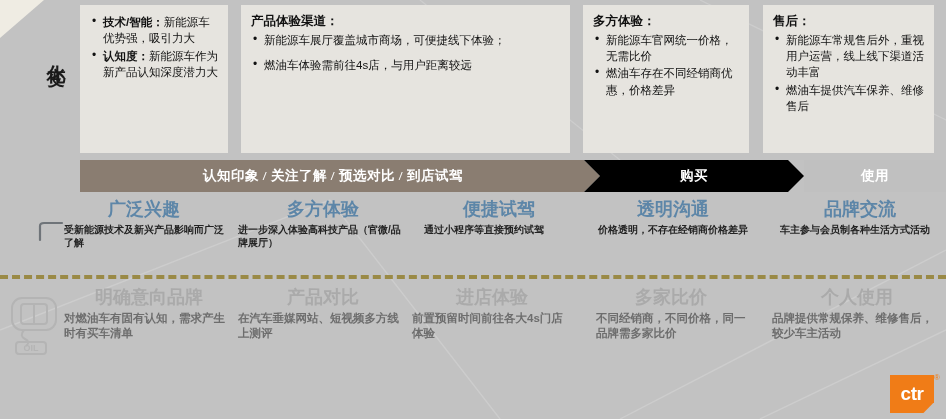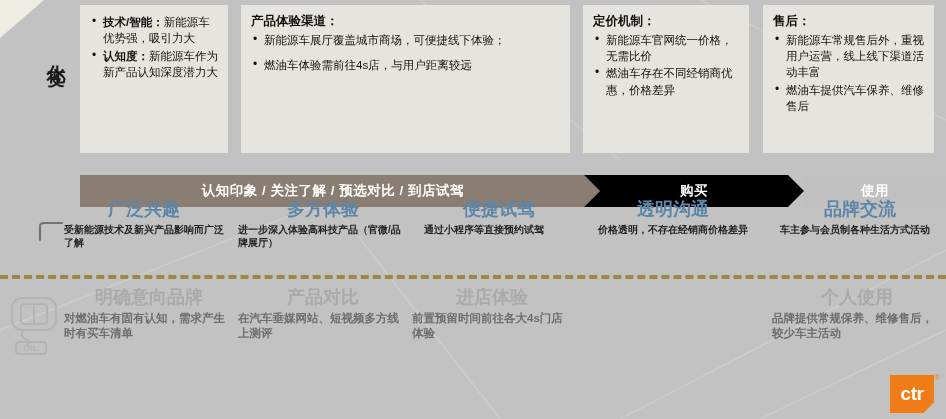--- a/index.html
+++ b/index.html
@@ -58,21 +58,21 @@
   }
   .ibox li .lead { font-weight: bold; margin-top: 22px; }
   .ibox .sub { margin-top: 9px; }
 
   #box1 { left: 80px;  top: 5px;  width: 148px; height: 148px; }
   #box2 { left: 241px; top: 5px;  width: 329px; height: 148px; }
   #box3 { left: 583px; top: 5px;  width: 166px; height: 148px; }
   #box4 { left: 763px; top: 5px;  width: 171px; height: 148px; }
 
   
-  .stage-band { position: absolute; left: 80px; top: 175px; width: 866px; height: 44px; }
+  .stage-band { position: absolute; left: 80px; top: 160px; width: 866px; height: 44px; font-family: Liberation Serif, serif; }
   .chev {
     position: absolute; top: 0; height: 32px;
     display: flex; align-items: center; justify-content: center;
     color: #fff; font-size: 13.5px; font-weight: bold;
     letter-spacing: 0.5px;
   }
   #chev1 {
     left: 0; width: 520px; background: #8a7d71;
     clip-path: polygon(0 0, 504px 0, 520px 50%, 504px 100%, 0 100%);
     padding-right: 14px;
@@ -183,21 +183,21 @@
 
     <div class="ibox" id="box2">
       <div class="bhead">产品体验渠道：</div>
       <ul>
         <li>新能源车展厅覆盖城市商场，可便捷线下体验；</li>
         <li class="sub">燃油车体验需前往4s店，与用户距离较远</li>
       </ul>
     </div>
 
     <div class="ibox" id="box3">
-      <div class="bhead">定价机制：</div>
+      <div class="bhead">多方体验：</div>
       <ul>
         <li>新能源车官网统一价格，无需比价</li>
         <li>燃油车存在不同经销商优惠，价格差异</li>
       </ul>
     </div>
 
     <div class="ibox" id="box4">
       <div class="bhead">售后：</div>
       <ul>
         <li>新能源车常规售后外，重视用户运营，线上线下渠道活动丰富</li>
@@ -260,20 +260,24 @@
       <div class="fdesc">在汽车垂媒网站、短视频多方线上测评</div>
     </div>
     <div class="fcell" id="fu0">
       <div class="ftitle">明确意向品牌</div>
       <div class="fdesc">对燃油车有固有认知，需求产生时有买车清单</div>
     </div>
     <div class="fcell" id="fu2">
       <div class="ftitle">进店体验</div>
       <div class="fdesc">前置预留时间前往各大4s门店体验</div>
     </div>
+    <div class="fcell" id="fu3">
+      <div class="ftitle">多家比价</div>
+      <div class="fdesc">不同经销商，不同价格，同一品牌需多家比价</div>
+    </div>
     <div class="fcell" id="fu4">
       <div class="ftitle">个人使用</div>
       <div class="fdesc">品牌提供常规保养、维修售后，较少车主活动</div>
     </div>
   </div>
 
   <div class="logo">
     <div class="mark"></div>
     <div class="mark-text" style="left:6px;top:2px;">ctr</div>
     <div class="reg">®</div>

